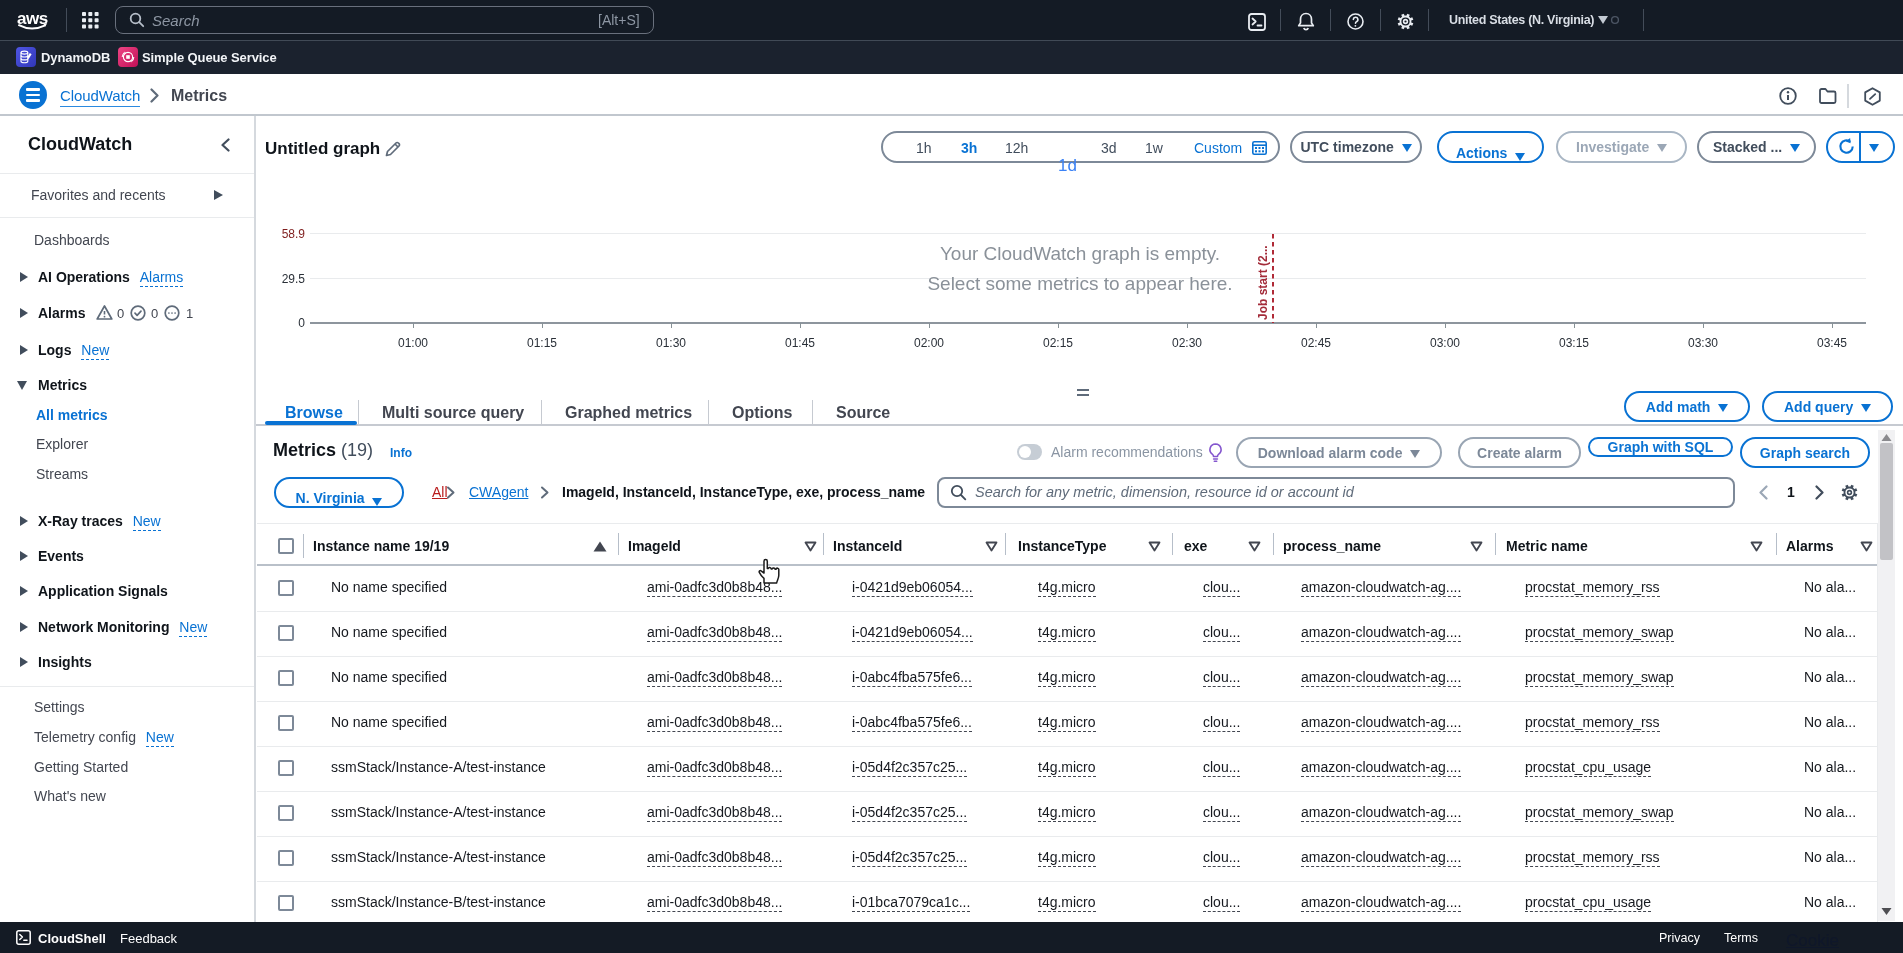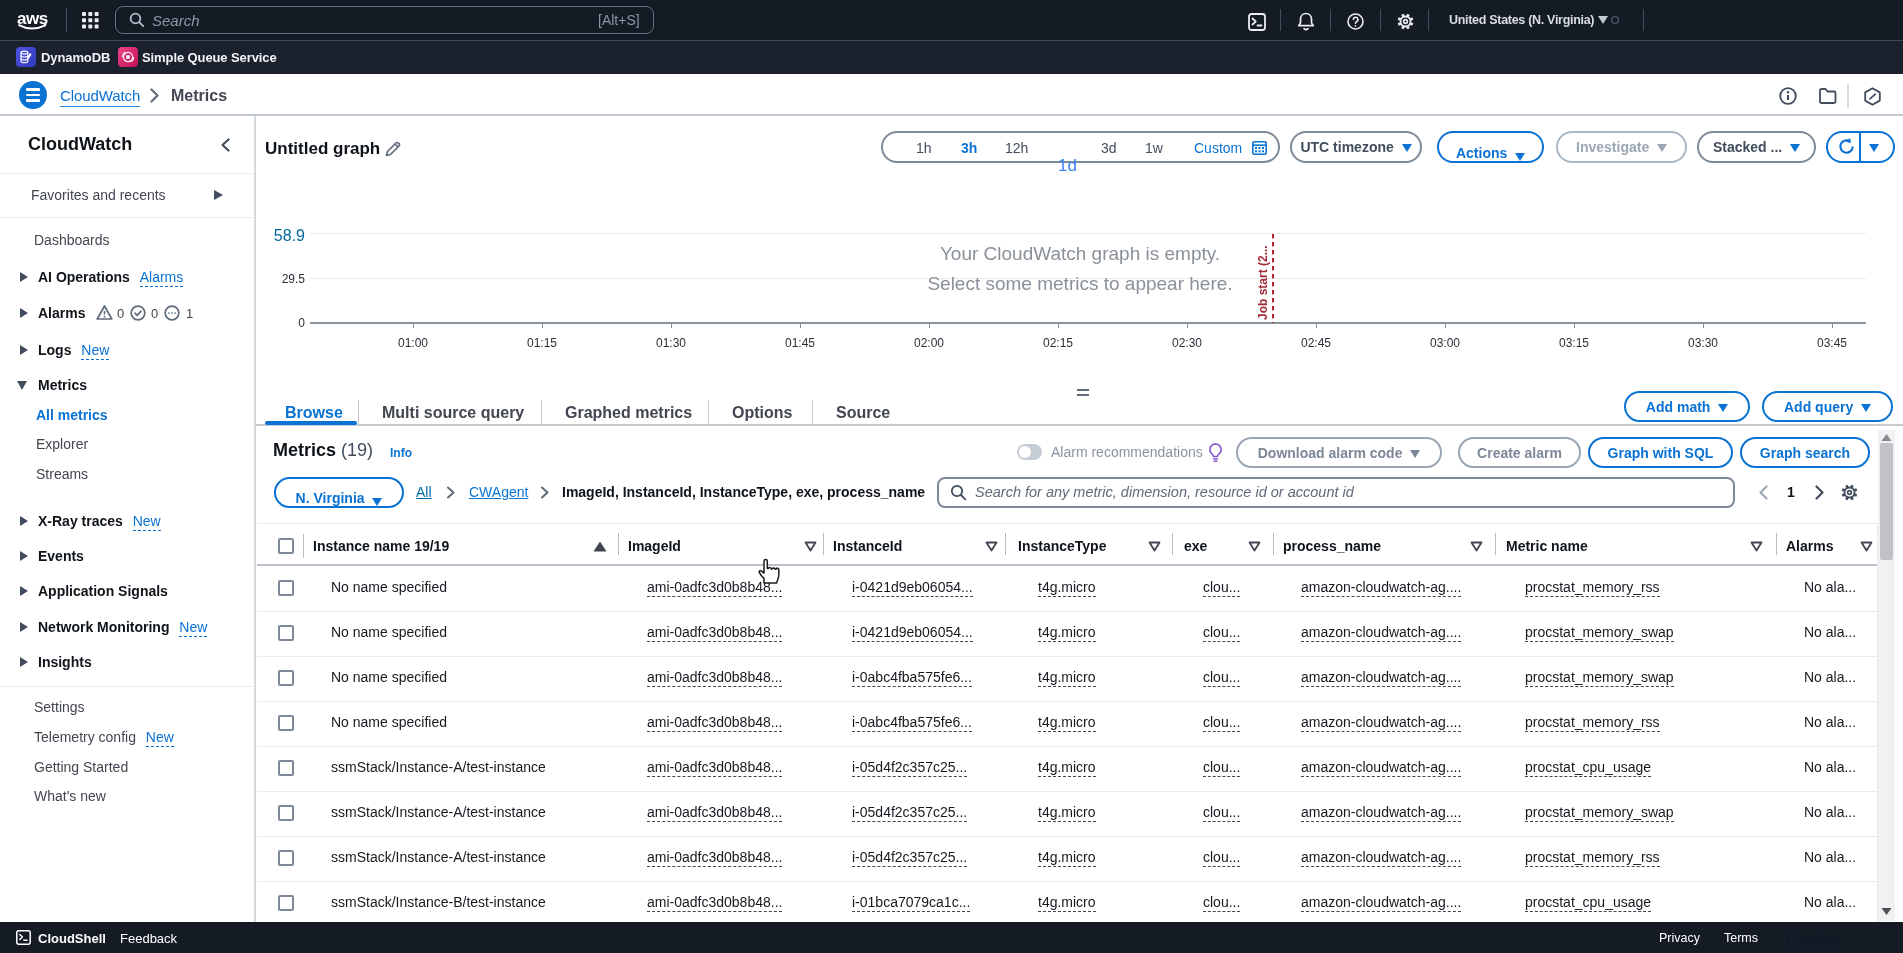--- a/index.html
+++ b/index.html
@@ -234,21 +234,21 @@
 <div class="pill dis" style="left:1556px;top:131px;width:131px;height:32px;">Investigate&nbsp;&nbsp;<span class="caret gray" style="margin-top:2px;"></span></div>
 <div class="pill" style="left:1697px;top:131px;width:119px;height:32px;">Stacked ...&nbsp;&nbsp;<span class="caret" style="margin-top:2px;"></span></div>
 <div class="pill blue" style="left:1826px;top:131px;width:69px;height:32px;"></div>
 <div class="abs" style="left:1859px;top:133px;width:2px;height:28px;background:#0972d3;"></div>
 <svg class="abs" style="left:1837px;top:137px" width="19" height="19" viewBox="0 0 19 19">
   <path d="M15.7 9.5 a6.2 6.2 0 1 1 -2.3 -4.8" fill="none" stroke="#0972d3" stroke-width="2.1"></path>
   <path d="M13.1 0.9 l0.5 5.3 l-4.9 -1.7 z" fill="#0972d3"></path>
 </svg>
 <span class="caret" style="position:absolute;left:1869px;top:144px;"></span>
 
-<div class="abs" style="left:255px;top:227px;width:50px;text-align:right;font-size:16px;color:#0369a1;">58.9</div>
+<div class="abs" style="left:255px;top:227px;width:50px;text-align:right;font-size:12px;color:#7f1d1d;">58.9</div>
 <div class="abs" style="left:255px;top:272px;width:50px;text-align:right;font-size:12px;color:#2a3038;">29.5</div>
 <div class="abs" style="left:255px;top:316px;width:50px;text-align:right;font-size:12px;color:#2a3038;">0</div>
 <div class="gridline" style="top:233px;"></div>
 <div class="gridline" style="top:278px;"></div>
 <div class="abs" style="left:310px;top:322px;width:1556px;height:1.5px;background:#8d959d;"></div>
 <div class="abs" style="left:310px;top:236px;width:100%;"></div>
 <div class="abs" style="left:310px;top:243px;width:1540px;text-align:center;font-size:19px;color:#8a9199;">Your CloudWatch graph is empty.</div>
 <div class="abs" style="left:310px;top:273px;width:1540px;text-align:center;font-size:19px;color:#8a9199;">Select some metrics to appear here.</div>
 <svg class="abs" style="left:1272px;top:234px;" width="2" height="89" viewBox="0 0 2 89">
     <line x1="1" y1="0" x2="1" y2="89" stroke="#b02a37" stroke-width="2" stroke-dasharray="4.5 3.5"></line>
@@ -300,25 +300,25 @@
 <div class="abs" style="left:1017px;top:444px;width:25px;height:16px;border-radius:8px;background:#c6cdd5;"></div>
 <div class="abs" style="left:1019px;top:446px;width:12px;height:12px;border-radius:50%;background:#fff;"></div>
 <div class="abs" style="left:1051px;top:444px;font-size:14px;color:#8a95a3;">Alarm recommendations</div>
 <svg class="abs" style="left:1208px;top:443px" width="15" height="19" viewBox="0 0 15 19">
   <path d="M7.5 1 a5.6 5.6 0 0 1 3 10.3 c-0.8 0.55 -1 1.2 -1 2.2 l-4 0 c0 -1 -0.2 -1.65 -1 -2.2 a5.6 5.6 0 0 1 3 -10.3 z" fill="none" stroke="#8456ce" stroke-width="1.6" stroke-linejoin="round"></path>
   <line x1="5.6" y1="16" x2="9.4" y2="16" stroke="#8456ce" stroke-width="1.6" stroke-linecap="round"></line>
   <line x1="6.3" y1="18.2" x2="8.7" y2="18.2" stroke="#8456ce" stroke-width="1.6" stroke-linecap="round"></line>
 </svg>
 <div class="pill" style="left:1236px;top:437px;width:206px;height:31px;border-color:#99a5b3;color:#7c8898;">Download alarm code&nbsp;&nbsp;<span class="caret" style="margin-top:2px;border-top-color:#7c8898;"></span></div>
 <div class="pill" style="left:1458px;top:437px;width:123px;height:31px;border-color:#99a5b3;color:#7c8898;">Create alarm</div>
-<div class="pill blue" style="left:1588px;top:437px;width:145px;height:31px;">Graph with SQL</div>
+<div class="pill blue" style="left:1588px;top:437px;width:145px;height:20px;">Graph with SQL</div>
 <div class="pill blue" style="left:1740px;top:437px;width:130px;height:31px;">Graph search</div>
 
 <div class="pill blue" style="left:274px;top:477px;width:130px;height:31px;align-items:flex-end;">N. Virginia&nbsp;&nbsp;<span class="caret" style="margin-top:2px;"></span></div>
-<div class="abs" style="left:416px;top:484px;font-size:14px;color:#0369a1;text-decoration:underline;">All</div>
+<div class="abs" style="left:432px;top:484px;font-size:14px;color:#b91c1c;text-decoration:underline;">All</div>
 <svg class="abs" style="left:446px;top:486px" width="10" height="13" viewBox="0 0 10 13">
     <path d="M2 1.5 l5.5 5 l-5.5 5" fill="none" stroke="#5f6b7a" stroke-width="2" stroke-linejoin="round" stroke-linecap="round"></path>
   </svg>
 <div class="abs" style="left:469px;top:484px;font-size:14px;color:#0972d3;text-decoration:underline;">CWAgent</div>
 <svg class="abs" style="left:540px;top:486px" width="10" height="13" viewBox="0 0 10 13">
     <path d="M2 1.5 l5.5 5 l-5.5 5" fill="none" stroke="#5f6b7a" stroke-width="2" stroke-linejoin="round" stroke-linecap="round"></path>
   </svg>
 <div class="abs" style="left:562px;top:484px;font-size:14px;font-weight:bold;color:#0f141a;">ImageId, InstanceId, InstanceType, exe, process_name</div>
 <div class="abs" style="left:937px;top:477px;width:798px;height:31px;border:2px solid #7d8998;border-radius:8px;box-sizing:border-box;background:#fff;"></div>
 <svg class="abs" style="left:950px;top:484px" width="17" height="17" viewBox="0 0 17 17">

